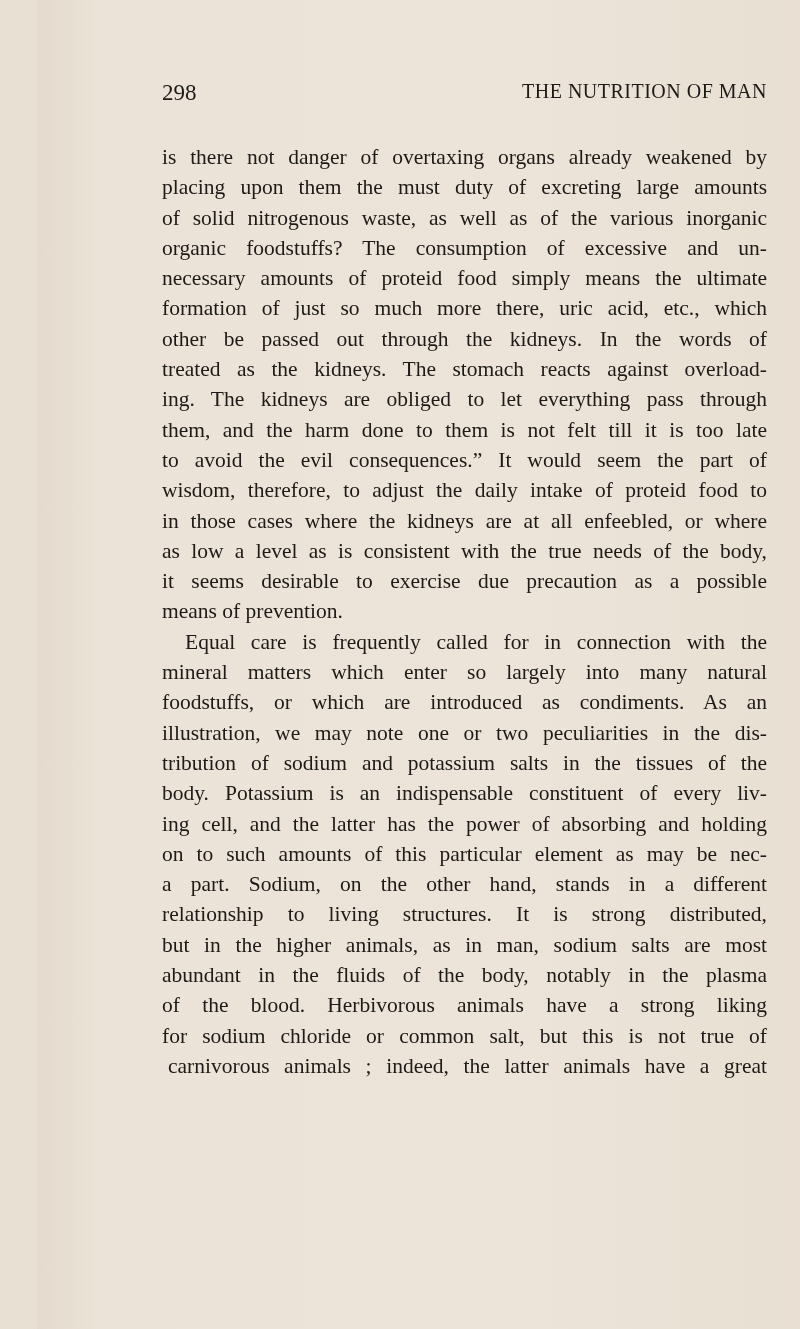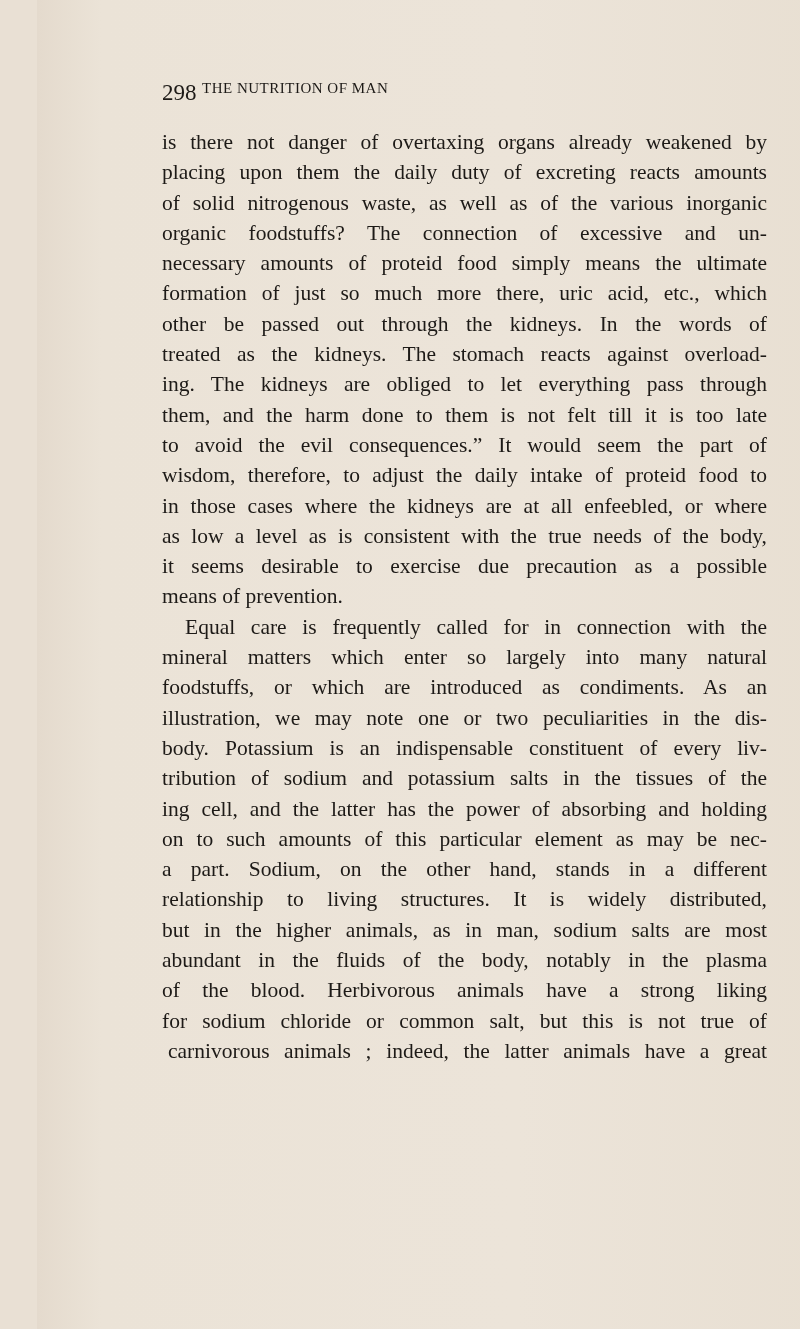--- a/index.html
+++ b/index.html
@@ -17,26 +17,26 @@
     margin-left: 37px;
   }
   .running-head {
     position: absolute; left: 125px; top: 80px; width: 605px; height: 36px;
   }
   .page-number {
     position: absolute; left: 0; top: 0;
     font-size: 23px; letter-spacing: 0px;
   }
   .running-title {
-    position: absolute; left: 0; right: 0; top: 0;
-    text-align: left; font-size: 15px; letter-spacing: 0.5px;
+    position: absolute; left: 16px; right: 0; top: 0;
+    text-align: right; font-size: 20px; letter-spacing: 0.5px;
     padding-left: 40px;
   }
   .body-text {
-    position: absolute; left: 125px; top: 127px; width: 605px;
+    position: absolute; left: 125px; top: 142px; width: 605px;
   }
   .line {
     height: 30.3px; line-height: 30.3px;
     font-size: 21.5px;
     white-space: nowrap;
     text-align: justify;
     text-align-last: justify;
     overflow: visible;
   }
   .line.last { text-align-last: left; }
@@ -47,44 +47,44 @@
 <body>
 
 <div class="page">
   <div class="running-head">
     <span class="page-number">298</span>
     <div class="running-title">THE NUTRITION OF MAN</div>
   </div>
 
   <div class="body-text">
     <div class="line">is there not danger of overtaxing organs already weakened by</div>
-    <div class="line">placing upon them the daily duty of excreting reacts amounts</div>
+    <div class="line">placing upon them the must duty of excreting large amounts</div>
     <div class="line">of solid nitrogenous waste, as well as of the various inorganic</div>
-    <div class="line">organic foodstuffs? The connection of excessive and un-</div>
+    <div class="line">organic foodstuffs? The consumption of excessive and un-</div>
     <div class="line">necessary amounts of proteid food simply means the ultimate</div>
     <div class="line">formation of just so much more there, uric acid, etc., which</div>
     <div class="line">other be passed out through the kidneys. In the words of</div>
     <div class="line">treated as the kidneys. The stomach reacts against overload-</div>
     <div class="line">ing. The kidneys are obliged to let everything pass through</div>
     <div class="line">them, and the harm done to them is not felt till it is too late</div>
     <div class="line">to avoid the evil consequences.” It would seem the part of</div>
     <div class="line">wisdom, therefore, to adjust the daily intake of proteid food to</div>
     <div class="line">in those cases where the kidneys are at all enfeebled, or where</div>
     <div class="line">as low a level as is consistent with the true needs of the body,</div>
     <div class="line">it seems desirable to exercise due precaution as a possible</div>
     <div class="line last">means of prevention.</div>
     <div class="line indent">Equal care is frequently called for in connection with the</div>
     <div class="line">mineral matters which enter so largely into many natural</div>
     <div class="line">foodstuffs, or which are introduced as condiments. As an</div>
     <div class="line">illustration, we may note one or two peculiarities in the dis-</div>
+    <div class="line">tribution of sodium and potassium salts in the tissues of the</div>
     <div class="line">body. Potassium is an indispensable constituent of every liv-</div>
-    <div class="line">tribution of sodium and potassium salts in the tissues of the</div>
     <div class="line">ing cell, and the latter has the power of absorbing and holding</div>
     <div class="line">on to such amounts of this particular element as may be nec-</div>
     <div class="line">a part. Sodium, on the other hand, stands in a different</div>
-    <div class="line">relationship to living structures. It is widely distributed,</div>
+    <div class="line">relationship to living structures. It is strong distributed,</div>
     <div class="line">but in the higher animals, as in man, sodium salts are most</div>
     <div class="line">abundant in the fluids of the body, notably in the plasma</div>
     <div class="line">of the blood. Herbivorous animals have a strong liking</div>
     <div class="line">for sodium chloride or common salt, but this is not true of</div>
     <div class="line slight-indent">carnivorous animals ; indeed, the latter animals have a great</div>
   </div>
 </div>
 
 </body></html>

